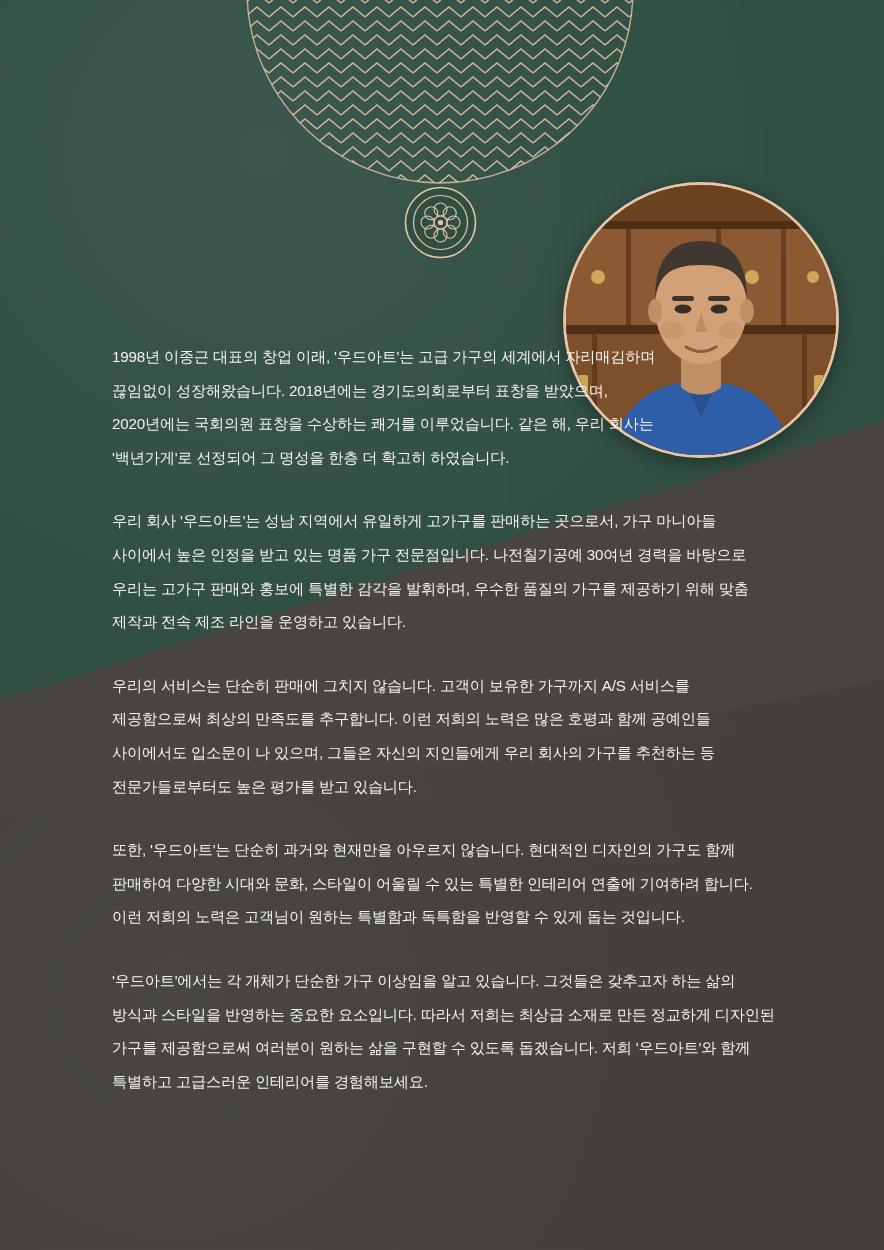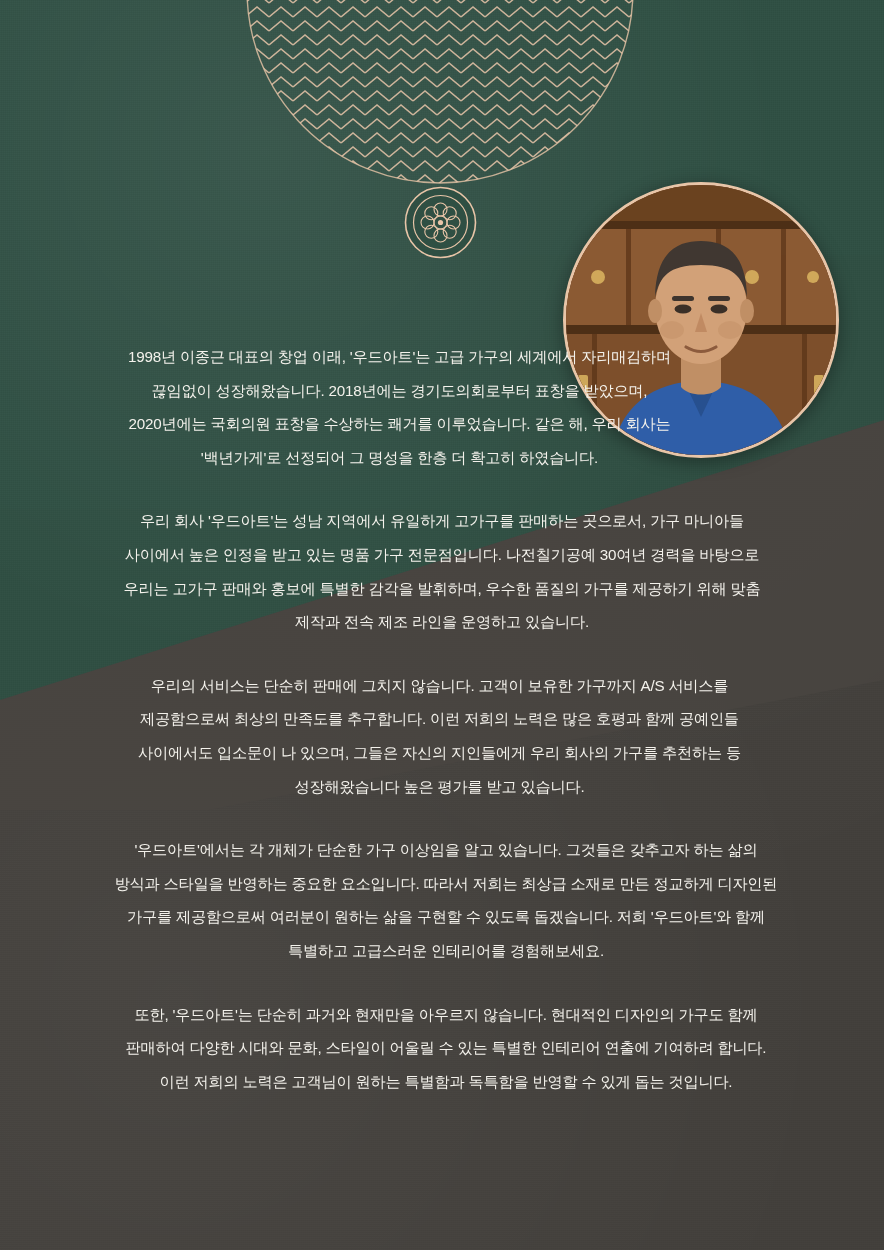--- a/index.html
+++ b/index.html
@@ -13,21 +13,20 @@
     background: #3c3a37;
     overflow: hidden;
   }
 
   .page {
     position: relative;
     width: 884px;
     height: 1250px;
     overflow: hidden;
     background: #3e3c39;
-    text-align: center;
   }
 
   
   .bg-dark {
     position: absolute;
     inset: 0;
     background:
       radial-gradient(circle at 20% 80%, rgba(255,255,255,0.035) 0%, rgba(255,255,255,0) 55%),
       radial-gradient(circle at 75% 30%, rgba(255,255,255,0.025) 0%, rgba(255,255,255,0) 50%),
       #423f3b;
@@ -234,18 +233,18 @@
       <path d="M120 162 q15 9 30 0" stroke="#8c5b3d" stroke-width="3.2" fill="none" stroke-linecap="round"></path>
 
       <ellipse cx="106" cy="145" rx="12" ry="9" fill="#c28f64" opacity="0.45"></ellipse>
       <ellipse cx="164" cy="145" rx="12" ry="9" fill="#c28f64" opacity="0.45"></ellipse>
     </svg>
   </div>
 
   <div class="content">
     <p class="para p1">1998년 이종근 대표의 창업 이래, '우드아트'는 고급 가구의 세계에서 자리매김하며 끊임없이 성장해왔습니다. 2018년에는 경기도의회로부터 표창을 받았으며, 2020년에는 국회의원 표창을 수상하는 쾌거를 이루었습니다. 같은 해, 우리 회사는 '백년가게'로 선정되어 그 명성을 한층 더 확고히 하였습니다.</p>
     <p class="para p2">우리 회사 '우드아트'는 성남 지역에서 유일하게 고가구를 판매하는 곳으로서, 가구 마니아들 사이에서 높은 인정을 받고 있는 명품 가구 전문점입니다. 나전칠기공예 30여년 경력을 바탕으로 우리는 고가구 판매와 홍보에 특별한 감각을 발휘하며, 우수한 품질의 가구를 제공하기 위해 맞춤 제작과 전속 제조 라인을 운영하고 있습니다.</p>
-    <p class="para p3">우리의 서비스는 단순히 판매에 그치지 않습니다. 고객이 보유한 가구까지 A/S 서비스를 제공함으로써 최상의 만족도를 추구합니다. 이런 저희의 노력은 많은 호평과 함께 공예인들 사이에서도 입소문이 나 있으며, 그들은 자신의 지인들에게 우리 회사의 가구를 추천하는 등 성장해왔습니다 높은 평가를 받고 있습니다.</p>
+    <p class="para p3">우리의 서비스는 단순히 판매에 그치지 않습니다. 고객이 보유한 가구까지 A/S 서비스를 제공함으로써 최상의 만족도를 추구합니다. 이런 저희의 노력은 많은 호평과 함께 공예인들 사이에서도 입소문이 나 있으며, 그들은 자신의 지인들에게 우리 회사의 가구를 추천하는 등 전문가들로부터도 높은 평가를 받고 있습니다.</p>
+    <p class="para p4">또한, '우드아트'는 단순히 과거와 현재만을 아우르지 않습니다. 현대적인 디자인의 가구도 함께 판매하여 다양한 시대와 문화, 스타일이 어울릴 수 있는 특별한 인테리어 연출에 기여하려 합니다. 이런 저희의 노력은 고객님이 원하는 특별함과 독특함을 반영할 수 있게 돕는 것입니다.</p>
     <p class="para p5">'우드아트'에서는 각 개체가 단순한 가구 이상임을 알고 있습니다. 그것들은 갖추고자 하는 삶의 방식과 스타일을 반영하는 중요한 요소입니다. 따라서 저희는 최상급 소재로 만든 정교하게 디자인된 가구를 제공함으로써 여러분이 원하는 삶을 구현할 수 있도록 돕겠습니다. 저희 '우드아트'와 함께 특별하고 고급스러운 인테리어를 경험해보세요.</p>
-    <p class="para p4">또한, '우드아트'는 단순히 과거와 현재만을 아우르지 않습니다. 현대적인 디자인의 가구도 함께 판매하여 다양한 시대와 문화, 스타일이 어울릴 수 있는 특별한 인테리어 연출에 기여하려 합니다. 이런 저희의 노력은 고객님이 원하는 특별함과 독특함을 반영할 수 있게 돕는 것입니다.</p>
   </div>
 
 </div>
 
 </body></html>

